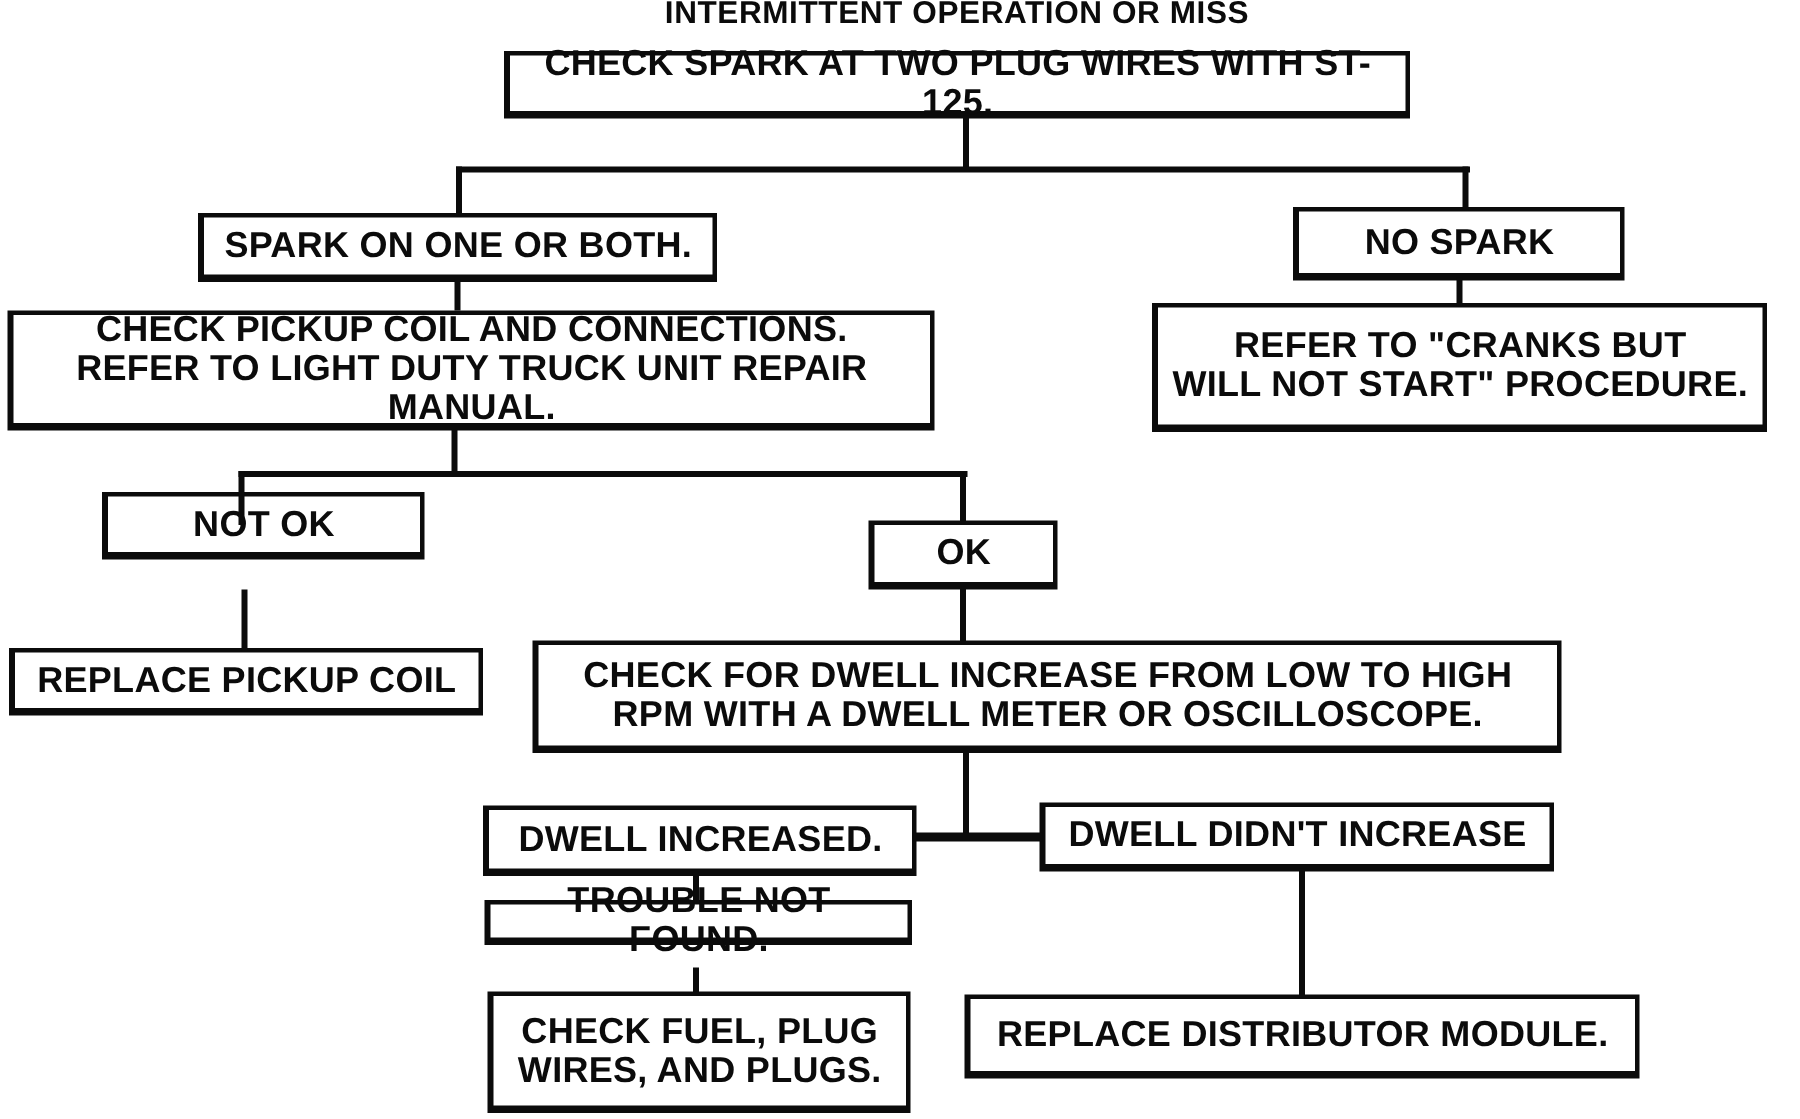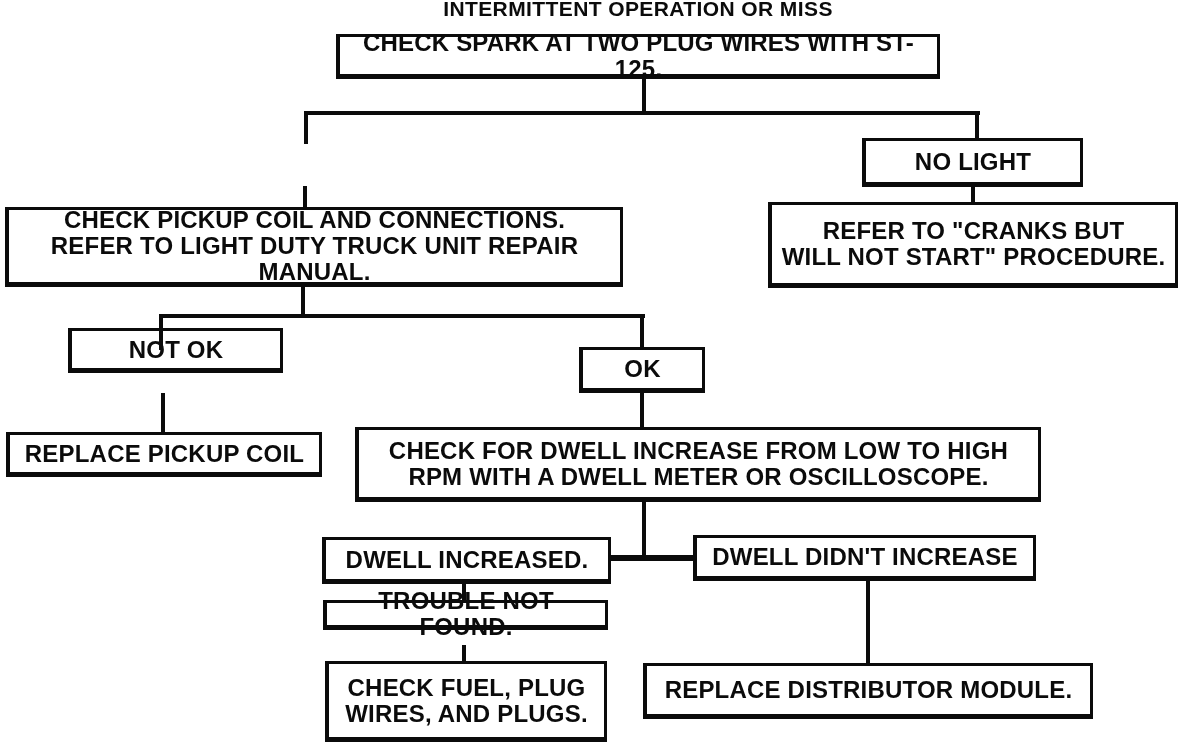--- a/index.html
+++ b/index.html
@@ -48,22 +48,23 @@
 </style>
 </head>
 <body>
 
 <div id="canvas">
 
   <div class="page-title">INTERMITTENT OPERATION OR MISS</div>
 
   <div class="node" style="left:336px; top:34px; width:604px; height:45px;">CHECK SPARK AT TWO PLUG WIRES WITH ST-125.</div>
 
+  <div class="node" style="left:132px; top:142px; width:346px; height:46px;">SPARK ON ONE OR BOTH.</div>
 
-  <div class="node" style="left:862px; top:138px; width:221px; height:49px;">NO LIGHT</div>
+  <div class="node" style="left:862px; top:138px; width:221px; height:49px;">NO SPARK</div>
 
   <div class="node" style="left:5px; top:207px; width:618px; height:80px;">CHECK PICKUP COIL AND CONNECTIONS.
 REFER TO LIGHT DUTY TRUCK UNIT REPAIR MANUAL.</div>
 
   <div class="node" style="left:768px; top:202px; width:410px; height:86px;">REFER TO "CRANKS BUT
 WILL NOT START" PROCEDURE.</div>
 
   <div class="node" style="left:68px; top:328px; width:215px; height:45px;">NOT OK</div>
 
   <div class="node" style="left:579px; top:347px; width:126px; height:46px;">OK</div>

